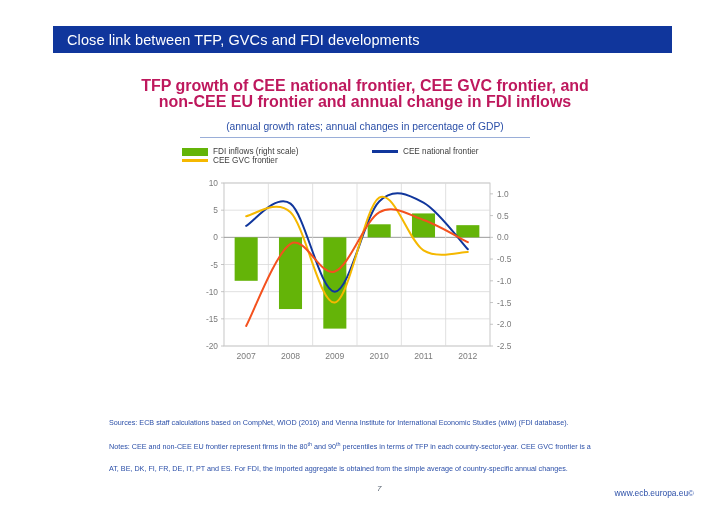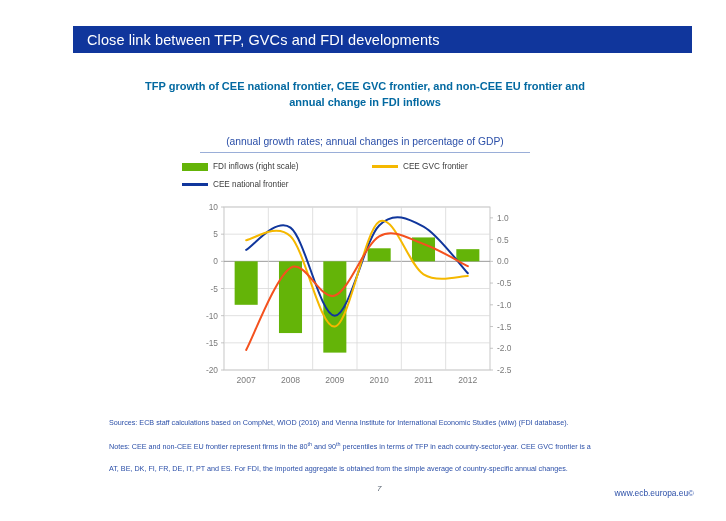--- a/index.html
+++ b/index.html
@@ -20,67 +20,65 @@
     background: #ffffff;
   }
   
   #title-bar {
     position: absolute;
     left: 53px;
     top: 26px;
     width: 619px;
     height: 27px;
     background: #10369c;
-    margin-left: 20px;
   }
   #title-bar .title-text {
     position: absolute;
     left: 14px;
     top: 50%;
     transform: translateY(-50%);
     color: #ffffff;
     font-size: 14.5px;
     letter-spacing: .1px;
     white-space: nowrap;
   }
   
   #chart-block {
     position: absolute;
     left: 120px;
     top: 78px;
     width: 490px;
   }
   .chart-title {
-    color: #0369a1;
+    color: #be185d;
     font-weight: bold;
-    font-size: 11px;
+    font-size: 16px;
     line-height: 16px;
     text-align: center;
     margin: 0 10px;
   }
   .chart-subtitle {
     color: #2b4fa8;
     font-size: 10.3px;
     text-align: center;
-    margin-top: 26px;
+    margin-top: 11px;
   }
   .subtitle-rule {
     height: 1px;
     background: #9aaed8;
     margin: 5px auto 0;
     width: 330px;
   }
   
   #legend {
     margin-top: 9px;
     width: 380px;
     margin-left: 62px;
     display: grid;
     grid-template-columns: 190px 190px;
-    row-gap: 9px;
   }
   .legend-item {
     display: flex;
     align-items: center;
     font-size: 8.2px;
     color: #3c3c3c;
   }
   .legend-swatch-bar {
     width: 26px;
     height: 8px;
@@ -147,26 +145,26 @@
     <div class="chart-title">TFP growth of CEE national frontier, CEE GVC frontier, and non-CEE EU frontier and annual change in FDI inflows</div>
     <div class="chart-subtitle">(annual growth rates; annual changes in percentage of GDP)</div>
     <div class="subtitle-rule"></div>
 
     <div id="legend">
       <div class="legend-item">
         <span class="legend-swatch-bar" style="background: rgb(100, 180, 8);"></span>
         <span class="legend-label">FDI inflows (right scale)</span>
       </div>
       <div class="legend-item">
+        <span class="legend-swatch-line" style="background: rgb(16, 54, 156);"></span>
+        <span class="legend-label">CEE national frontier</span>
+      </div>
+      <div class="legend-item">
         <span class="legend-swatch-line" style="background: rgb(245, 184, 0);"></span>
         <span class="legend-label">CEE GVC frontier</span>
-      </div>
-      <div class="legend-item">
-        <span class="legend-swatch-line" style="background: rgb(16, 54, 156);"></span>
-        <span class="legend-label">CEE national frontier</span>
       </div>
     </div>
 
     <div id="plot-wrap">
       <svg id="plot-svg" width="330" height="195" viewBox="0 0 330 195">
           <rect x="30" y="8" width="266" height="163" fill="#ffffff" stroke="#b8b8b8" stroke-width="0.8"></rect>
           <line x1="30" x2="296" y1="8" y2="8" stroke="#d9d9d9" stroke-width="0.8"></line>
           <line x1="30" x2="296" y1="35.16666666666667" y2="35.16666666666667" stroke="#d9d9d9" stroke-width="0.8"></line>
           <line x1="30" x2="296" y1="62.333333333333336" y2="62.333333333333336" stroke="#9b9b9b" stroke-width="1"></line>
           <line x1="30" x2="296" y1="89.5" y2="89.5" stroke="#d9d9d9" stroke-width="0.8"></line>

